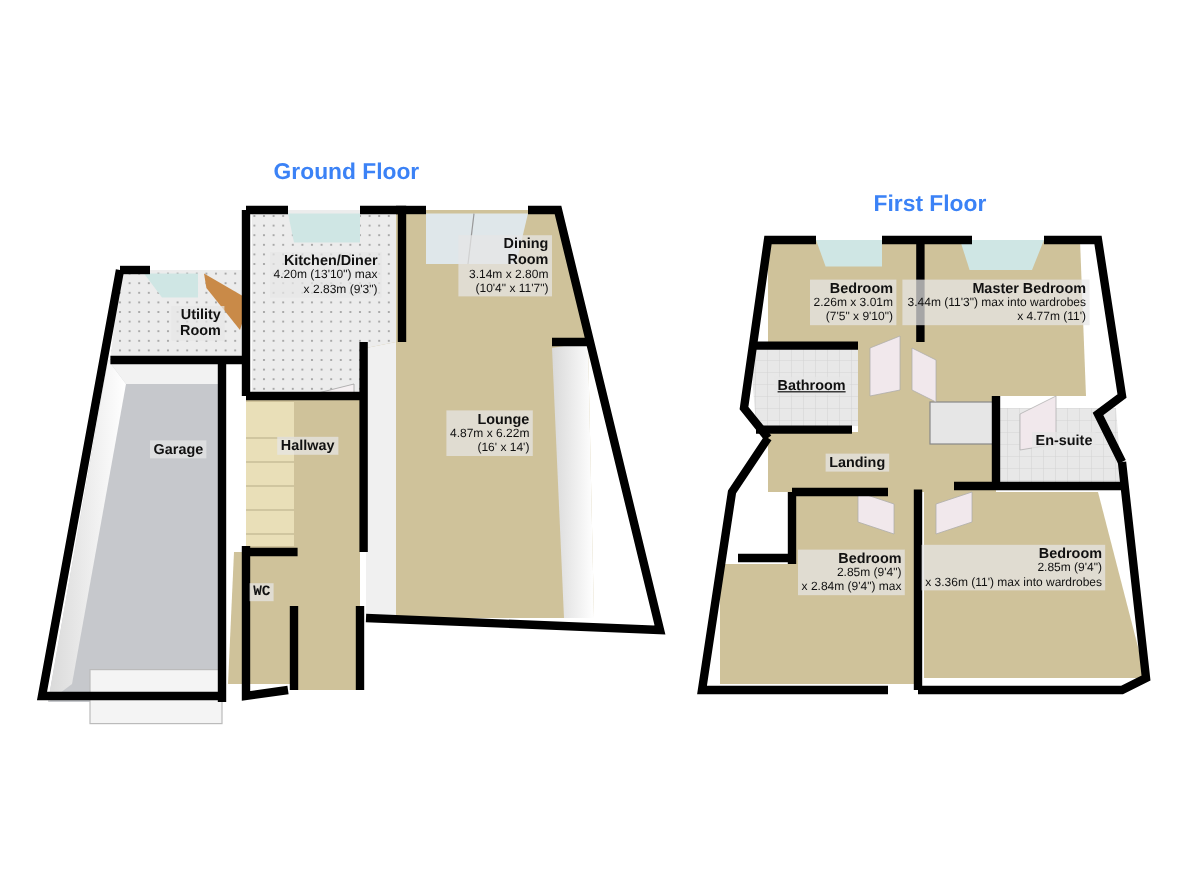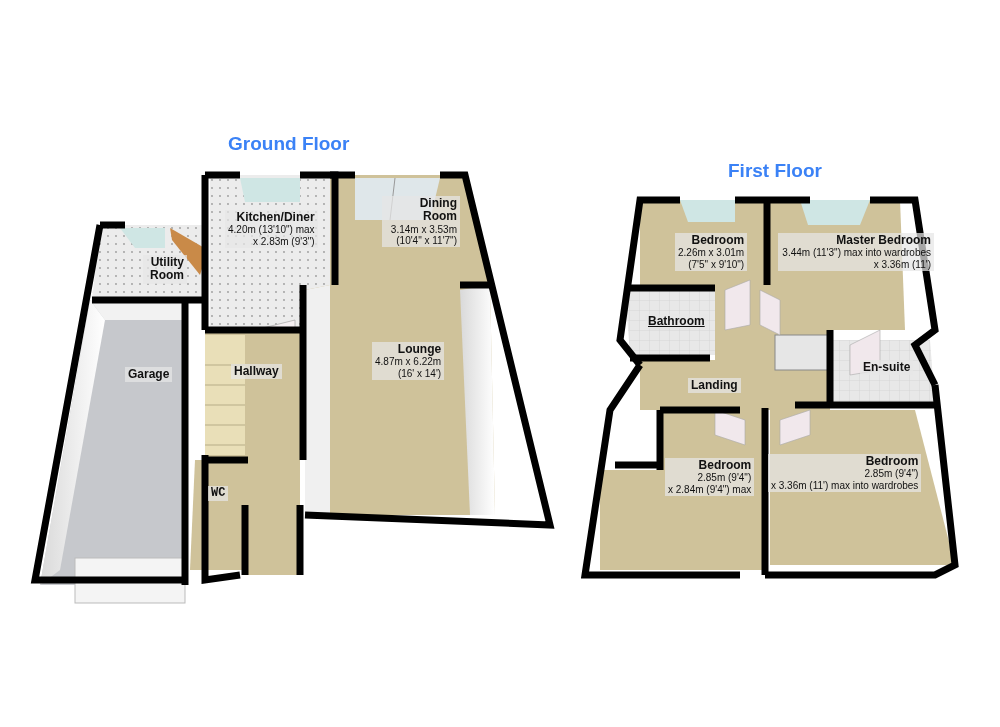--- a/index.html
+++ b/index.html
@@ -129,21 +129,21 @@
 <div class="floor-title" style="left:228px; top:133px;">Ground Floor</div>
 <div class="floor-title" style="left:728px; top:160px;text-align:center;">First Floor</div>
 
 <div class="label" style="left:225px; top:210px;">
   <span class="name">Kitchen/Diner</span>
   <span class="dim">4.20m (13'10") max</span>
   <span class="dim">x 2.83m (9'3")</span>
 </div>
 <div class="label" style="left:365px; top:196px; width:72px;margin-left:17px;">
   <span class="name">Dining Room</span>
-  <span class="dim">3.14m x 3.53m</span>
+  <span class="dim">3.14m x 2.80m</span>
   <span class="dim">(10'4" x 11'7")</span>
 </div>
 <div class="label" style="left:143px; top:255px; width:38px;">
   <span class="name">Utility Room</span>
 </div>
 <div class="label" style="left:125px; top:367px;">
   <span class="name">Garage</span>
 </div>
 <div class="label" style="left:231px; top:364px;">
   <span class="name">Hallway</span>
@@ -155,24 +155,24 @@
 </div>
 <div class="label" style="left:208px; top:486px;font-family:Liberation Mono, monospace;">
   <span class="name">WC</span>
 </div>
 
 <div class="label" style="left:675px; top:233px;">
   <span class="name">Bedroom</span>
   <span class="dim">2.26m x 3.01m</span>
   <span class="dim">(7'5" x 9'10")</span>
 </div>
-<div class="label" style="left:752px; top:233px; width:150px;margin-left:26px;">
+<div class="label" style="left:752px; top:233px; width:150px;">
   <span class="name">Master Bedroom</span>
   <span class="dim">3.44m (11'3") max into wardrobes</span>
-  <span class="dim">x 3.36m (11')</span>
+  <span class="dim">x 4.77m (11')</span>
 </div>
 <div class="label" style="left:645px; top:314px;text-decoration:underline;">
   <span class="name">Bathroom</span>
 </div>
 <div class="label big" style="left:688px; top:378px;">
   <span class="name">Landing</span>
 </div>
 <div class="label" style="left:860px; top:360px;">
   <span class="name">En-suite</span>
 </div>

